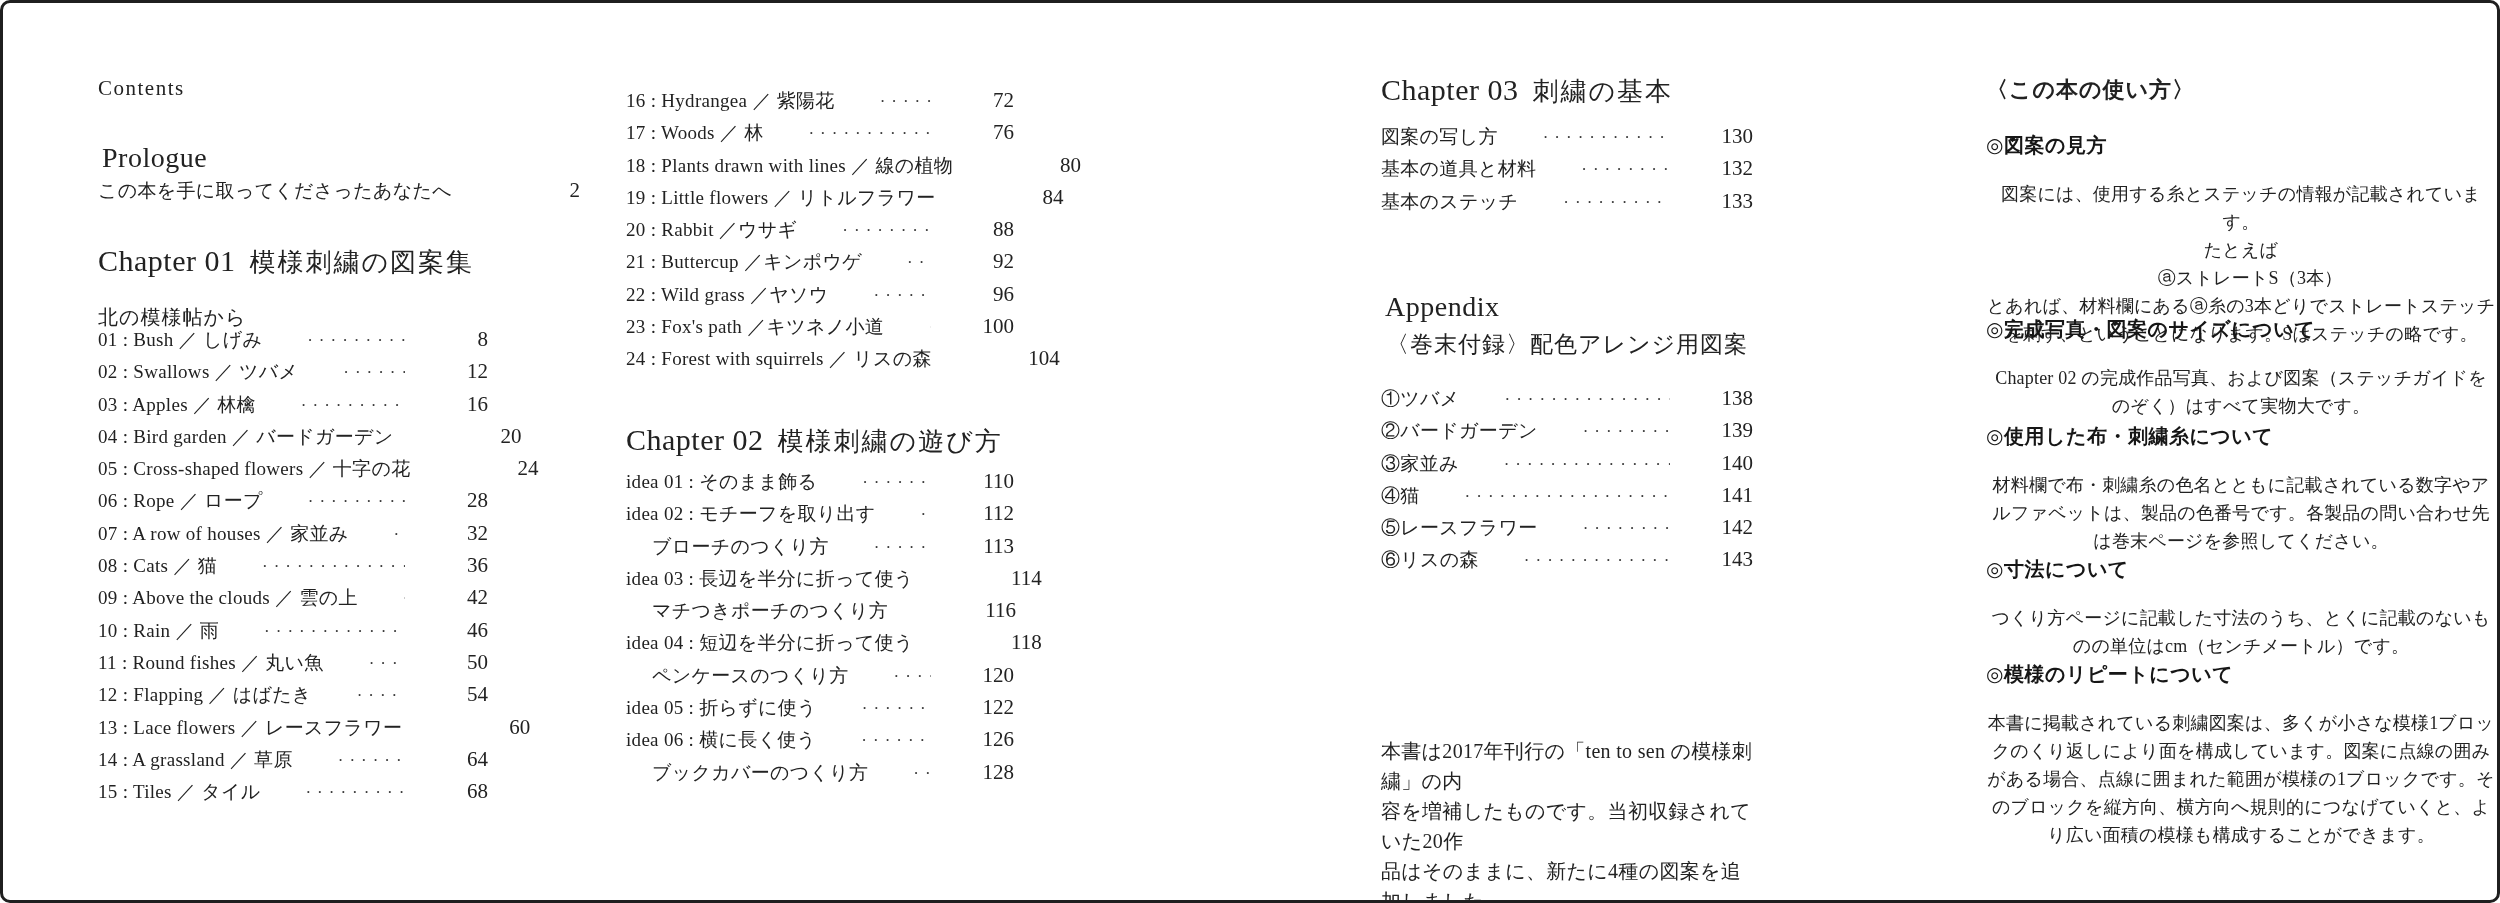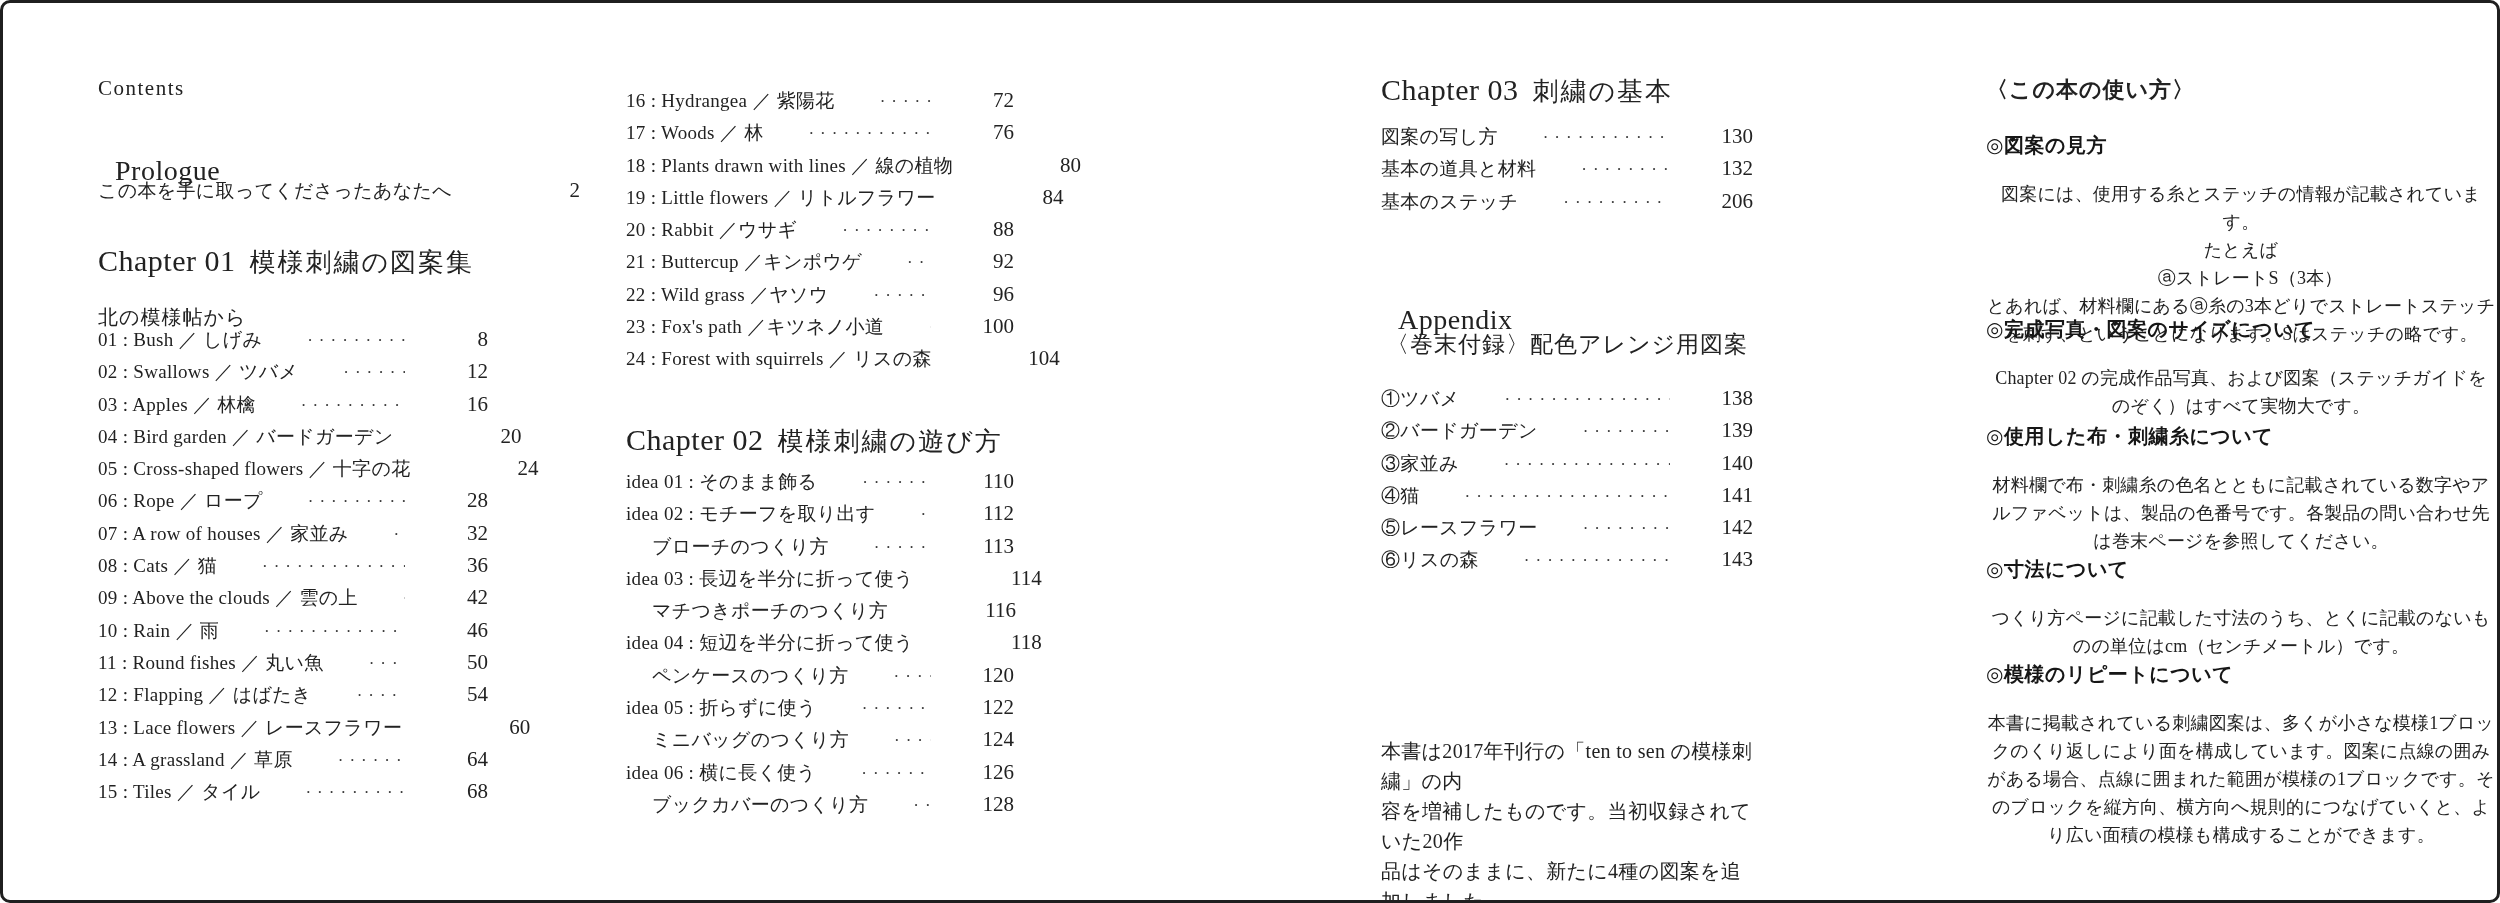--- a/index.html
+++ b/index.html
@@ -17,21 +17,21 @@
   }
   .col { position: absolute; top: 0; bottom: 0; }
   #col1 { left: 95px;  width: 390px; }
   #col2 { left: 623px; width: 388px; }
   #col3 { left: 1378px; width: 372px; }
   #col4 { left: 1983px; width: 510px; }
 
   .abs { position: absolute; left: 0; right: 0; }
 
   .contents-label { font-size: 21px; letter-spacing: 1.5px; line-height: 30px; }
-  .section-title  { font-size: 28px; letter-spacing: 0.5px; line-height: 34px; font-weight: normal; margin: 17px; }
+  .section-title  { font-size: 28px; letter-spacing: 0.5px; line-height: 34px; font-weight: normal; margin: 4px; }
   .chap-head { margin: 0; font-weight: normal; white-space: nowrap; }
   .chap-en { font-size: 30px; letter-spacing: 0.5px; }
   .chap-ja { font-size: 26px; margin-left: 14px; letter-spacing: 2px; }
   .chap-sub { font-size: 20px; letter-spacing: 1px; line-height: 28px; }
 
   .toc-list { }
   .toc-row {
     display: flex;
     align-items: baseline;
     height: 32.3px;
@@ -321,25 +321,20 @@
           <span class="leader"></span>
           <span class="pg">120</span>
         </div>
 
         <div class="toc-row">
           <span class="lbl">idea 05 : 折らずに使う</span>
           <span class="leader"></span>
           <span class="pg">122</span>
         </div>
 
-        <div class="toc-row indent">
-          <span class="lbl">ミニバッグのつくり方</span>
-          <span class="leader"></span>
-          <span class="pg">124</span>
-        </div>
 
         <div class="toc-row">
           <span class="lbl">idea 06 : 横に長く使う</span>
           <span class="leader"></span>
           <span class="pg">126</span>
         </div>
 
         <div class="toc-row indent">
           <span class="lbl">ブックカバーのつくり方</span>
           <span class="leader"></span>
@@ -363,21 +358,21 @@
 
         <div class="toc-row">
           <span class="lbl">基本の道具と材料</span>
           <span class="leader"></span>
           <span class="pg">132</span>
         </div>
 
         <div class="toc-row">
           <span class="lbl">基本のステッチ</span>
           <span class="leader"></span>
-          <span class="pg">206</span>
+          <span class="pg">133</span>
         </div>
       </div>
 
     <h2 class="abs section-title" style="top:283px">Appendix</h2>
 
     <div class="abs appendix-sub" style="top:327px">〈巻末付録〉配色アレンジ用図案</div>
 
     <div class="abs toc-list" style="top:379px">
 
         <div class="toc-row">

